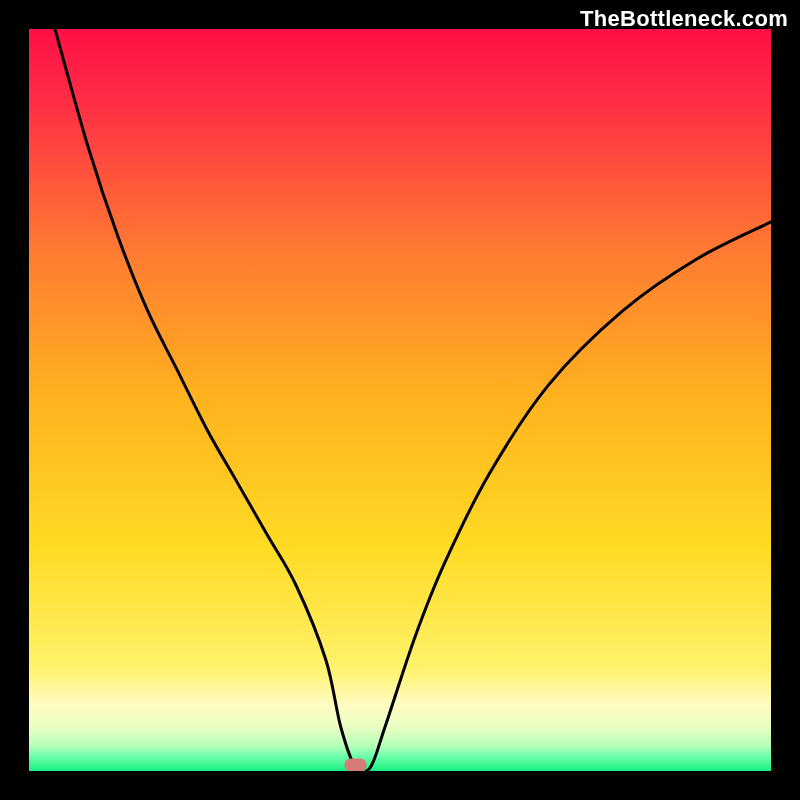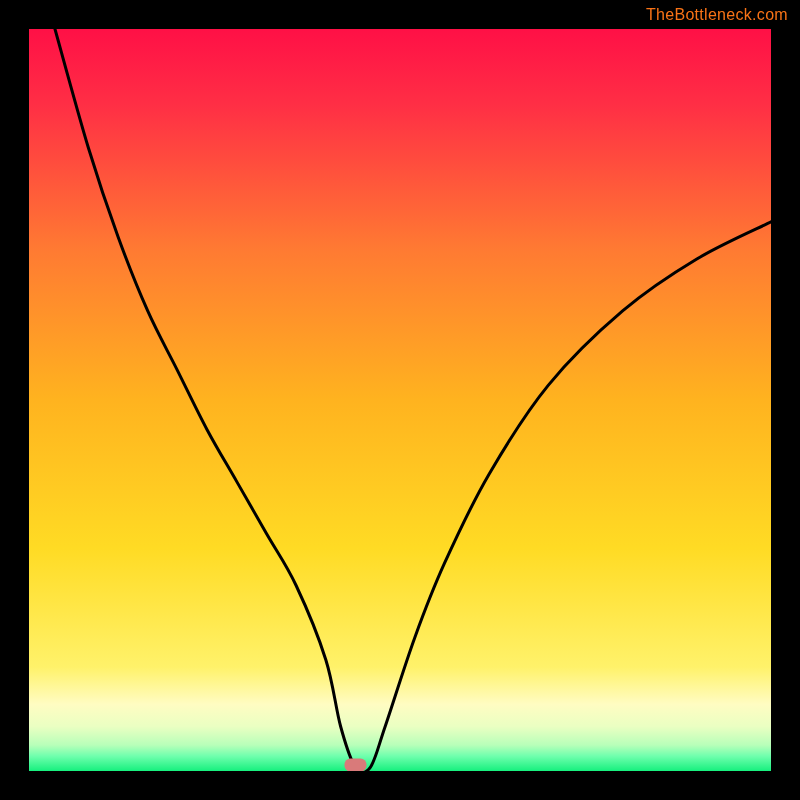--- a/index.html
+++ b/index.html
@@ -23,23 +23,23 @@
     left: 29px;
     top: 29px;
     width: 742px;
     height: 742px;
     
   }
   .watermark {
     position: absolute;
     top: 6px;
     right: 12px;
-    color: #f97316;
-    font-size: 16px;
-    font-weight: 400;
+    color: #ffffff;
+    font-size: 22px;
+    font-weight: 700;
     letter-spacing: 0.3px;
     z-index: 50;
   }
   svg { display:block; }
 </style>
 </head>
 <body>
 
 <div class="frame">
 

